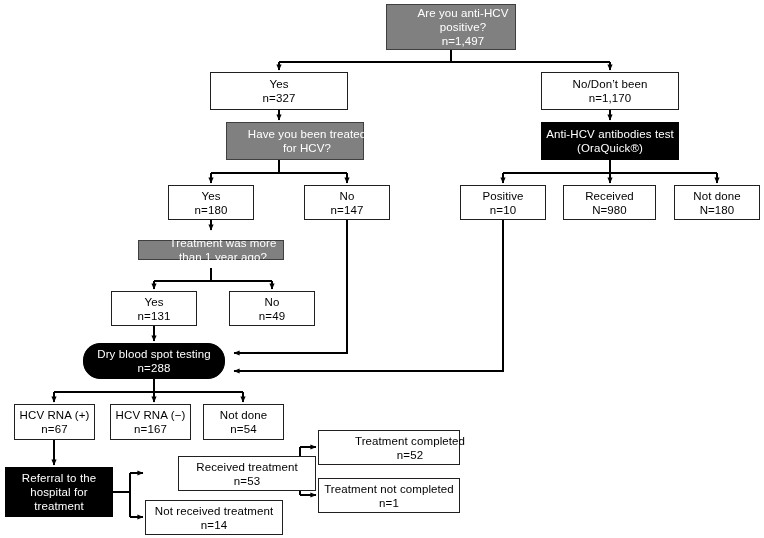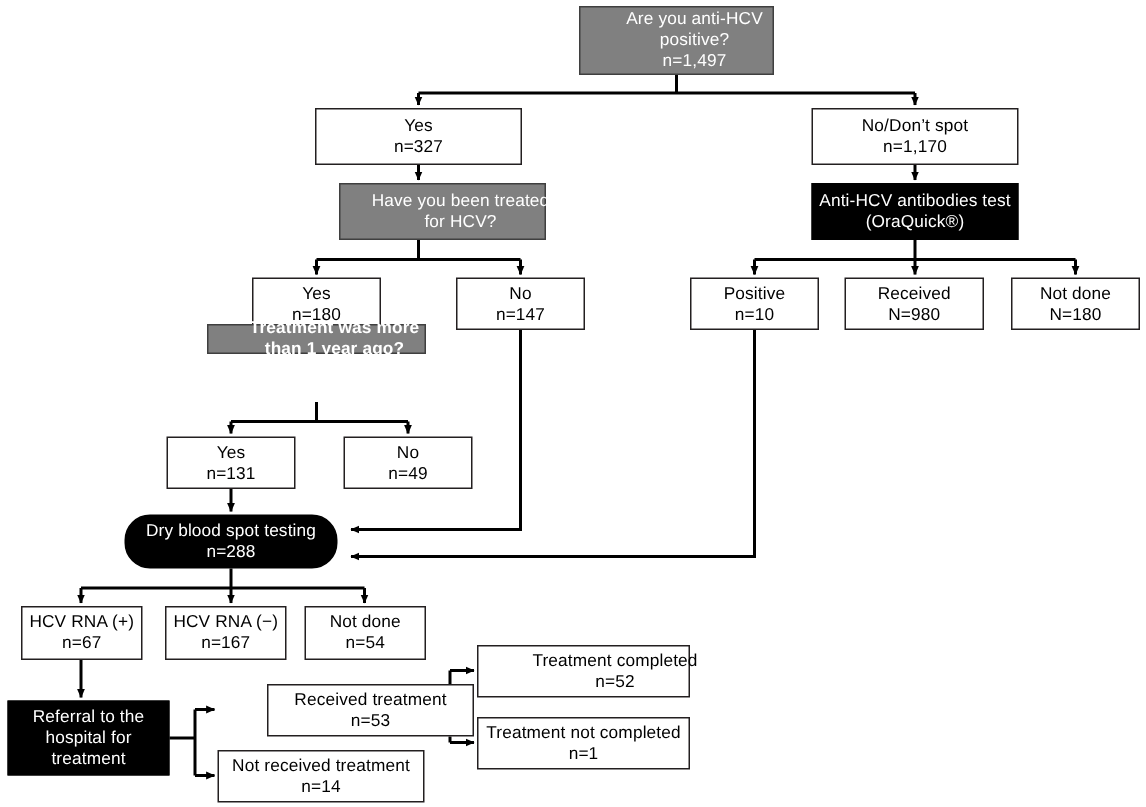--- a/index.html
+++ b/index.html
@@ -86,21 +86,21 @@
     <span class="ln">positive?</span>
     <span class="ln">n=1,497</span>
   </div>
 
   <div class="node n-white" style="left:210px;top:72px;width:138px;height:38px;">
     <span class="ln">Yes</span>
     <span class="ln">n=327</span>
   </div>
 
   <div class="node n-white" style="left:541px;top:72px;width:138px;height:38px;">
-    <span class="ln">No/Don’t spot</span>
+    <span class="ln">No/Don’t been</span>
     <span class="ln">n=1,170</span>
   </div>
 
   <div class="node n-gray" style="left:210px;top:122px;width:138px;height:38px;margin-left:16px;">
     <span class="ln">Have you been treated</span>
     <span class="ln">for HCV?</span>
   </div>
 
   <div class="node n-black" style="left:541px;top:122px;width:138px;height:38px;">
     <span class="ln">Anti-HCV antibodies test</span>
@@ -125,21 +125,21 @@
   <div class="node n-white" style="left:563px;top:185px;width:93px;height:35px;">
     <span class="ln">Received</span>
     <span class="ln">N=980</span>
   </div>
 
   <div class="node n-white" style="left:674px;top:185px;width:86px;height:35px;">
     <span class="ln">Not done</span>
     <span class="ln">N=180</span>
   </div>
 
-  <div class="node n-gray" style="left:138px;top:216px;width:146px;height:20px;font-weight:bold;">
+  <div class="node n-gray" style="left:138px;top:240px;width:146px;height:20px;">
     <span class="ln">Treatment was more</span>
     <span class="ln">than 1 year ago?</span>
   </div>
 
   <div class="node n-white" style="left:111px;top:291px;width:86px;height:35px;">
     <span class="ln">Yes</span>
     <span class="ln">n=131</span>
   </div>
 
   <div class="node n-white" style="left:229px;top:291px;width:86px;height:35px;">

